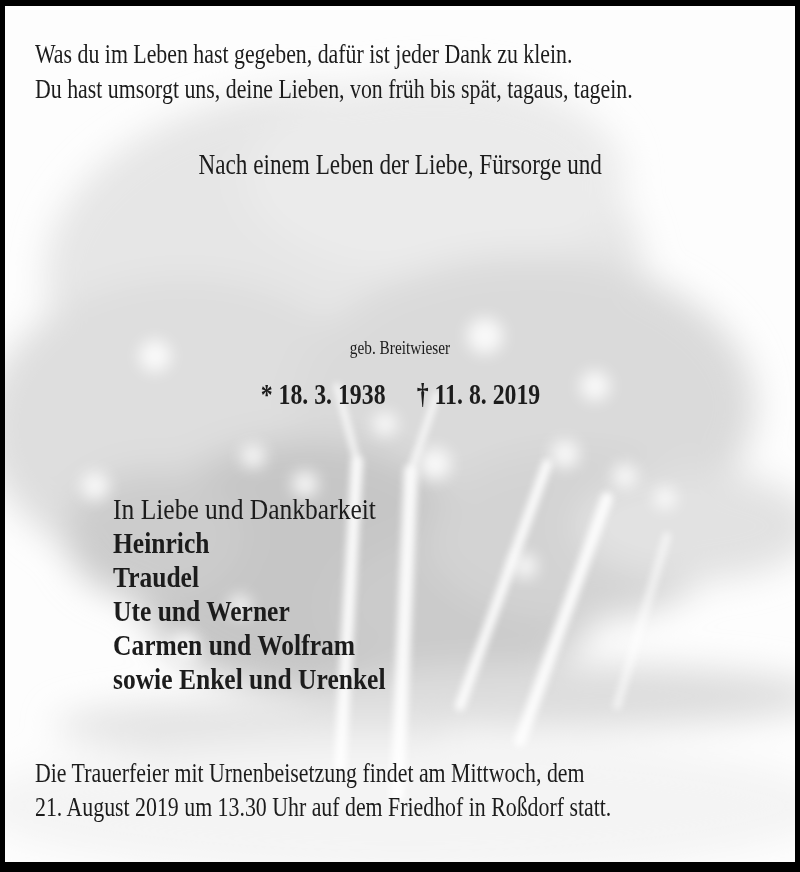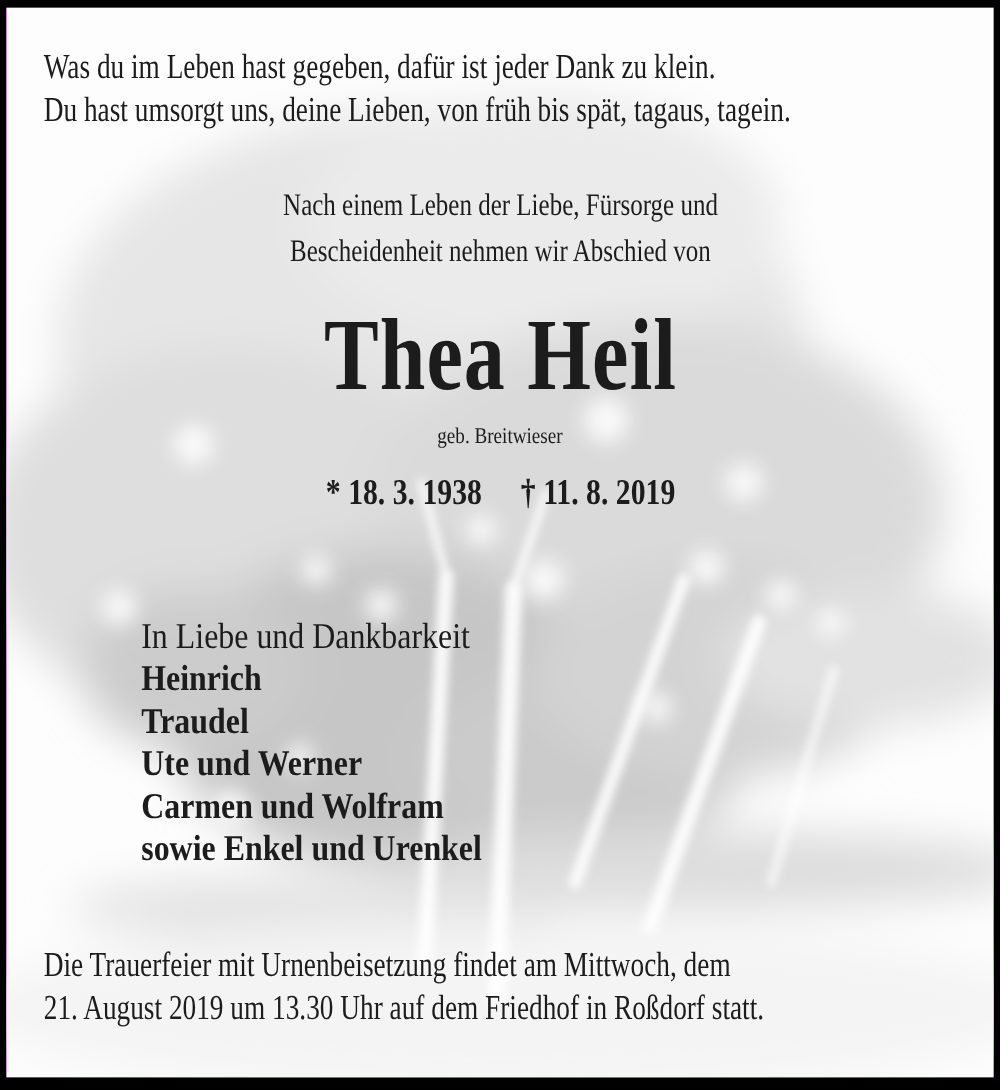--- a/index.html
+++ b/index.html
@@ -22,21 +22,21 @@
   .bg {
     position: absolute;
     left: 0; top: 0;
     width: 100%; height: 100%;
   }
   .layer { position: absolute; left: 0; top: 0; width: 100%; }
   .txt { color: #1c1c1c; white-space: nowrap; }
   .cond { display: inline-block; transform: scaleX(0.78); transform-origin: 0 50%; }
   .cond-c { display: inline-block; transform: scaleX(0.80); }
   .epigraph { top: 30px; left: 30px; font-size: 28px; line-height: 35px; }
-  .intro { top: 140px; text-align: center; font-size: 25px; line-height: 37px; }
+  .intro { top: 140px; text-align: center; font-size: 29px; line-height: 37px; }
   .name-block { top: 232px; text-align: center; }
   .deceased-name {
     font-size: 82px;
     font-weight: 700;
     line-height: 1.12;
     letter-spacing: 1px;
   }
   .maiden { top: 332px; text-align: center; font-size: 18px; }
   .maiden .cond-c { transform: scaleX(0.85); }
   .dates { top: 372px; text-align: center; font-size: 29px; font-weight: bold; }
@@ -116,30 +116,22 @@
     </div>
     <div>
       <span class="cond">Du hast umsorgt uns, deine Lieben, von früh bis spät, tagaus, tagein.</span>
     </div>
   </div>
 
   <div class="layer txt intro">
     <div>
       <span class="cond-c">Nach einem Leben der Liebe, Fürsorge und</span>
     </div>
-    <div>
-      <span class="cond-c">Bescheidenheit nehmen wir Abschied von</span>
-    </div>
   </div>
 
-  <div class="layer txt name-block">
-    <div class="deceased-name">
-      <span class="cond-c">Thea Heil</span>
-    </div>
-  </div>
 
   <div class="layer txt maiden">
     <span class="cond-c">geb. Breitwieser</span>
   </div>
 
   <div class="layer txt dates">
     <span class="cond-c">
       <span class="birth-part"><span class="sym">*</span> <span>18. 3. 1938</span></span><span><span class="sym">†</span> <span>11. 8. 2019</span></span>
     </span>
   </div>

